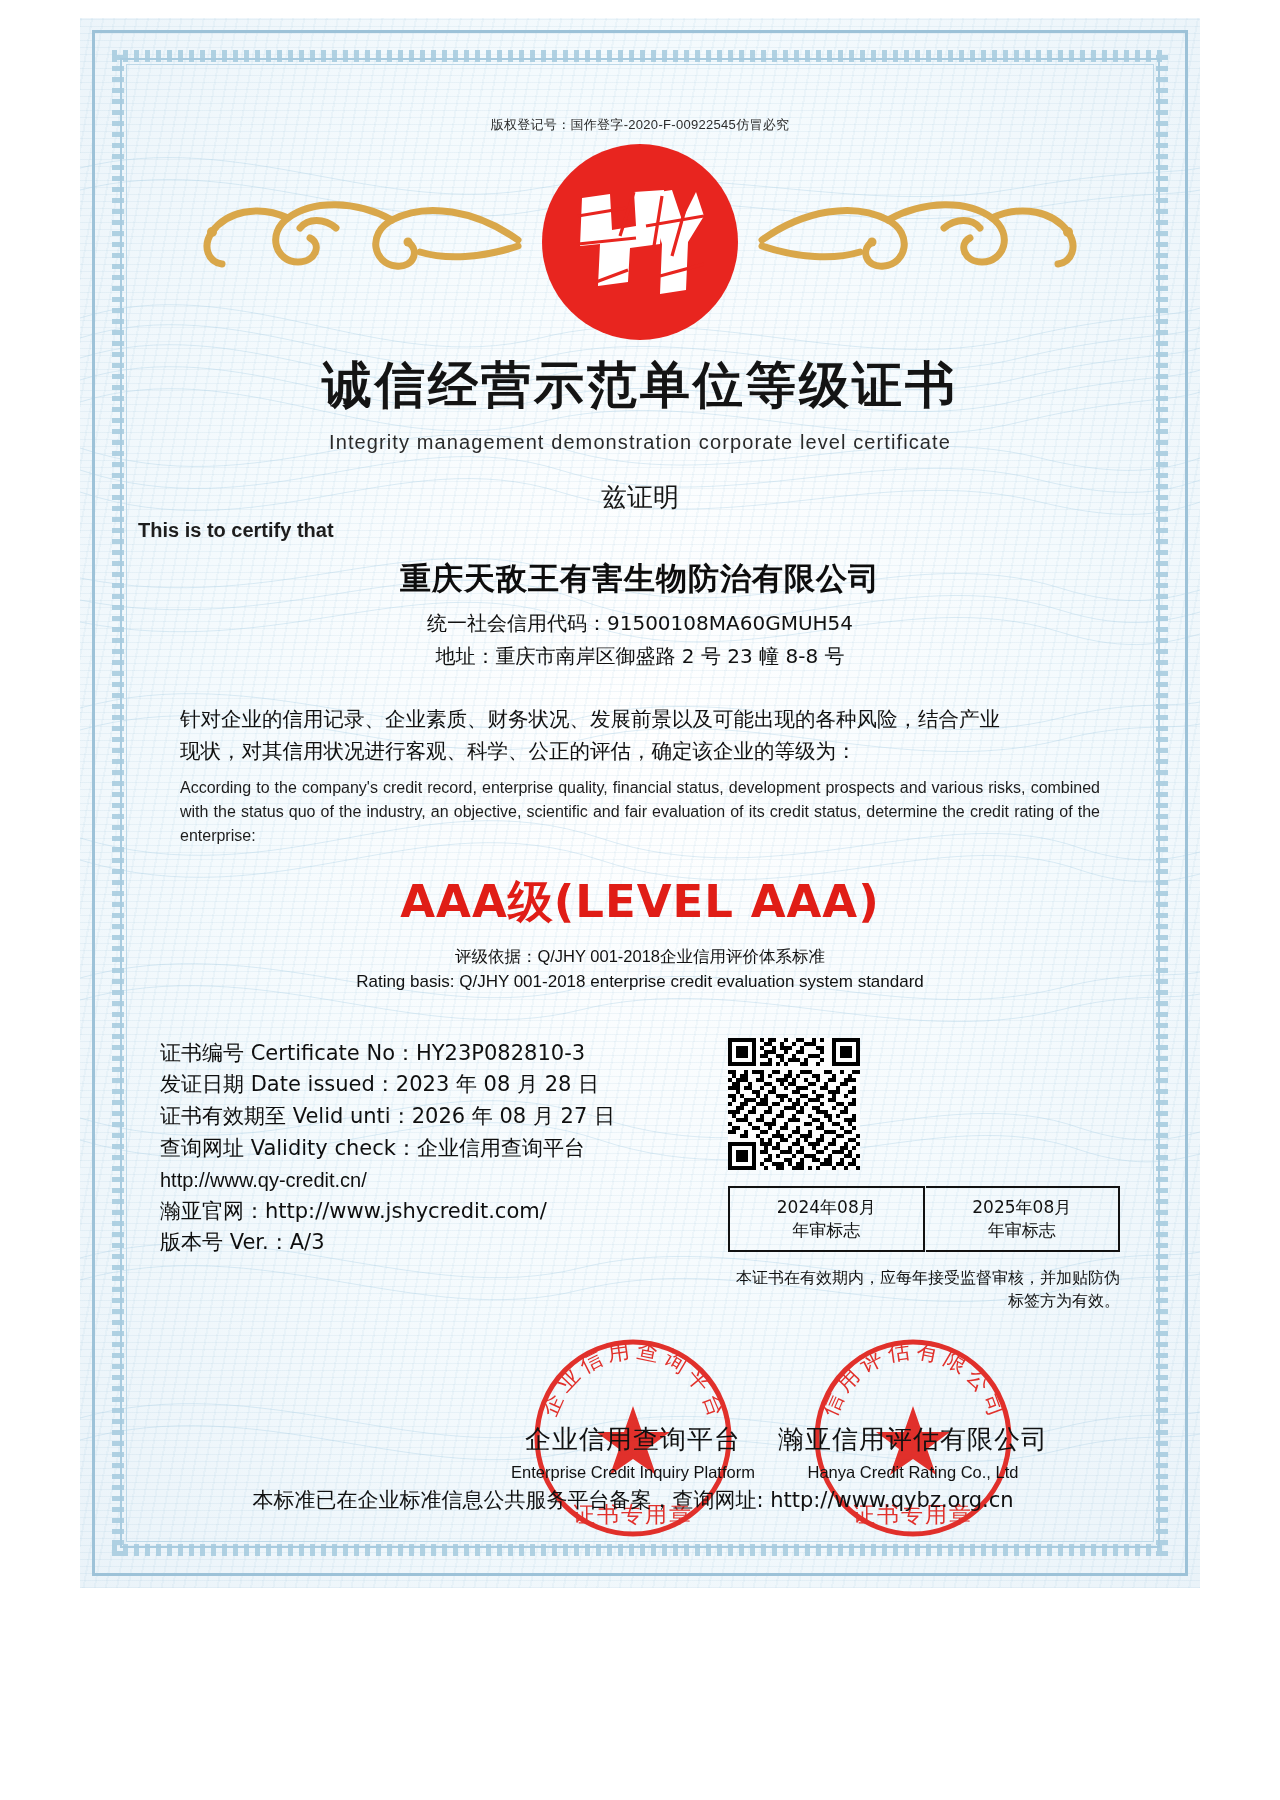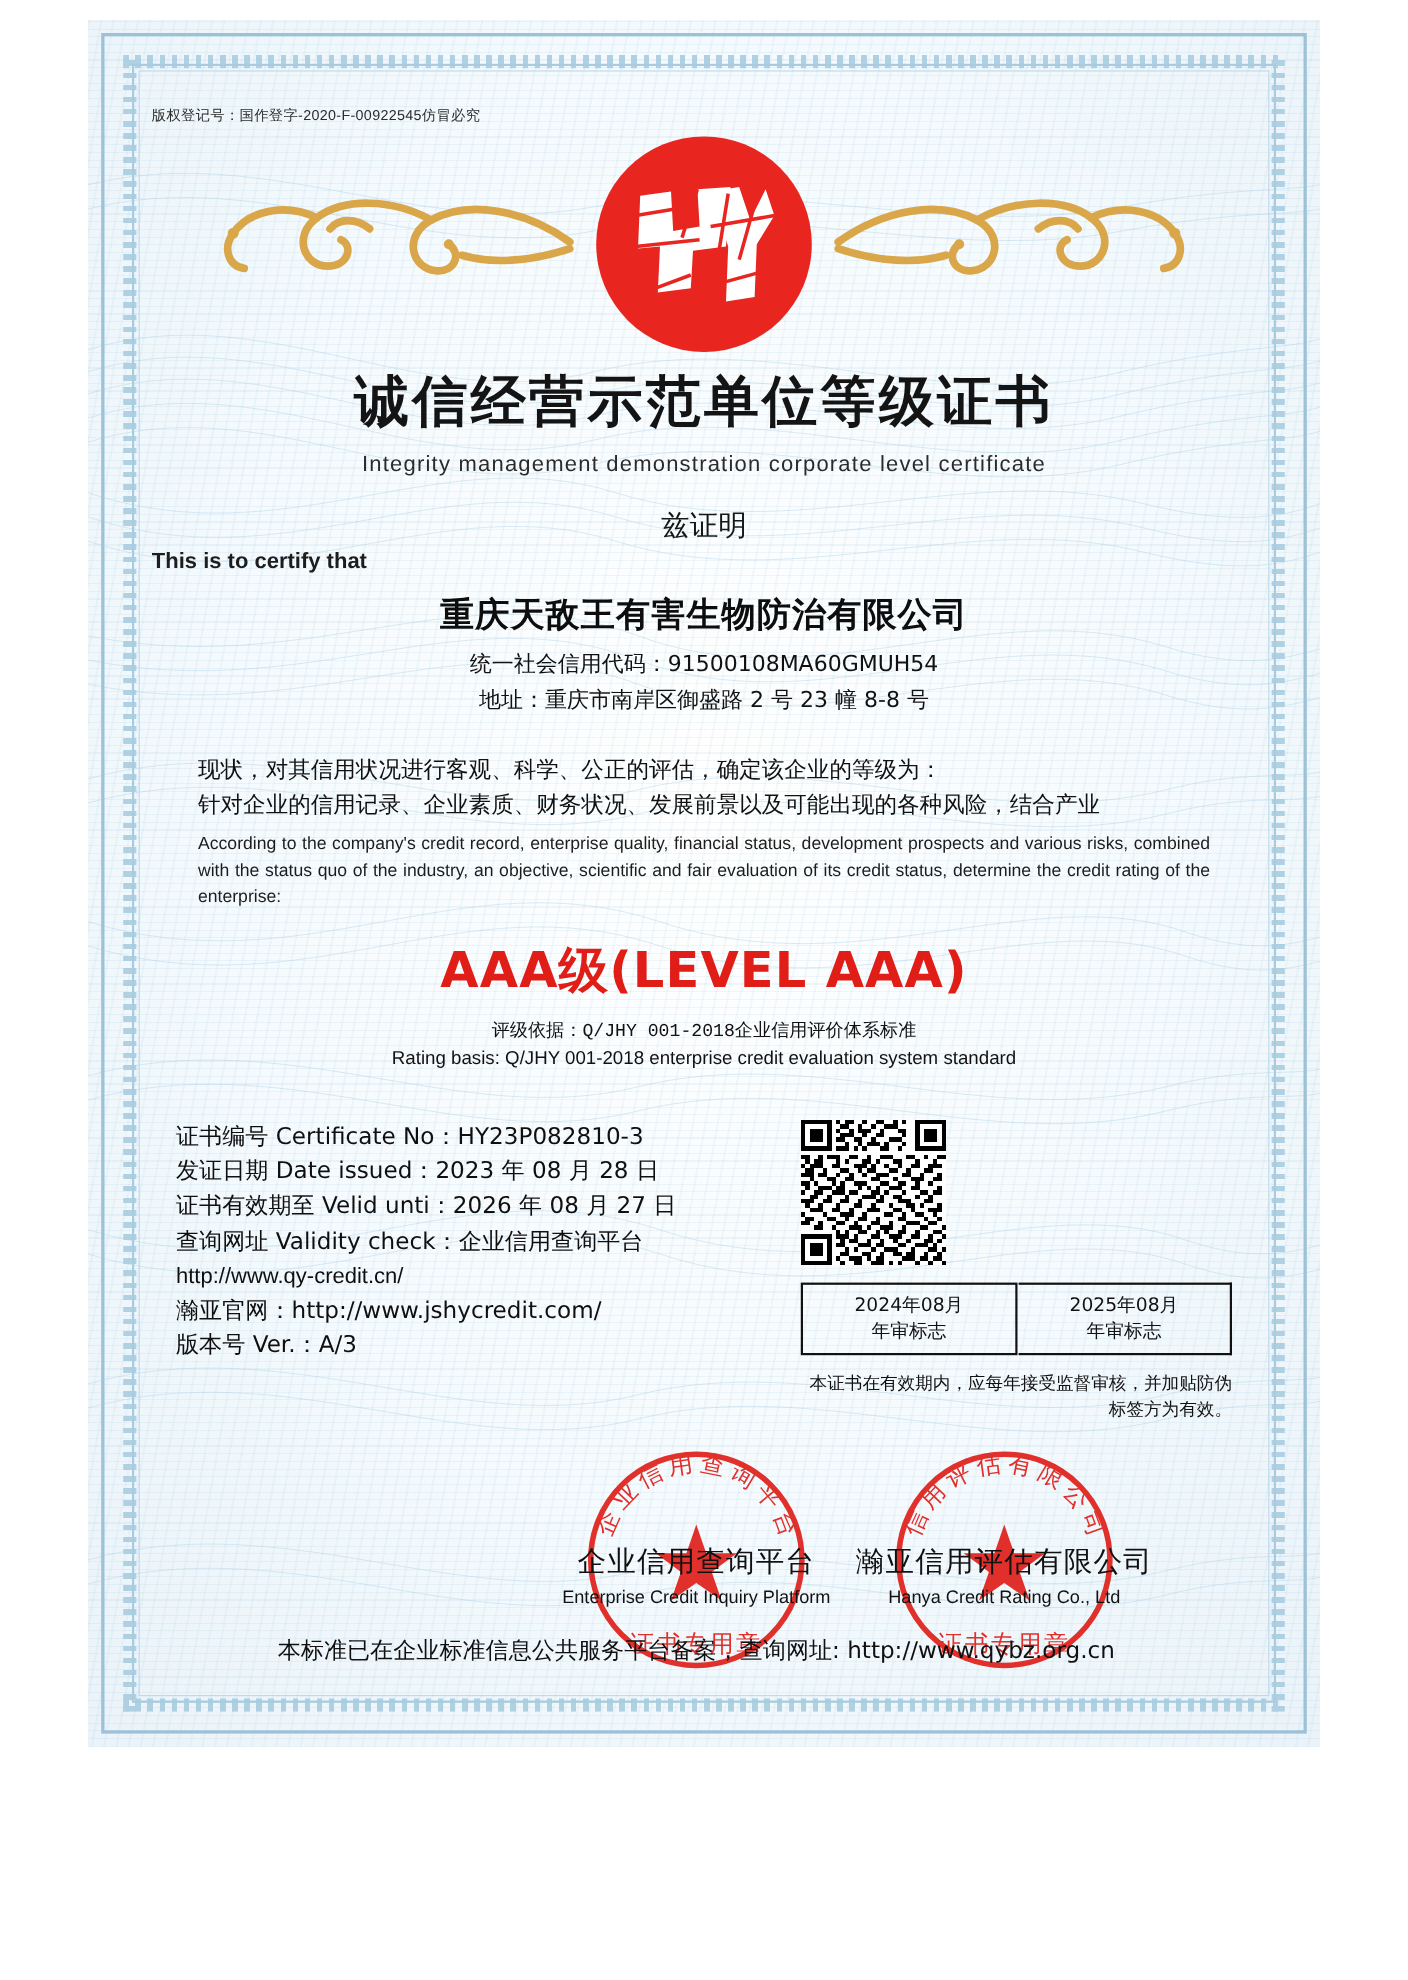--- a/index.html
+++ b/index.html
@@ -70,25 +70,25 @@
   }
 
   
   .content {
     position: absolute;
     left: 58px; top: 54px; right: 58px; bottom: 54px;
     z-index: 5;
   }
 
   .copyright-line {
-    text-align: left;
+    text-align: center;
     font-size: 13px;
     color: #2b2b2b;
     letter-spacing: 0.3px;
-    margin-top: 24px;
+    margin-top: 44px;
   }
 
   
   .emblem-row {
     position: relative;
     height: 210px;
     margin-top: 2px;
   }
   .flourish {
     position: absolute;
@@ -191,21 +191,21 @@
     font-weight: bold;
     letter-spacing: 1px;
     margin-top: 24px;
     font-family: "DejaVu Sans", sans-serif;
   }
   .basis-cn {
     text-align: center;
     font-size: 16.5px;
     margin-top: 14px;
     color: #111;
-    font-family: Liberation Mono, monospace;
+    font-family: Liberation Sans, sans-serif;
   }
   .basis-en {
     text-align: center;
     font-size: 17px;
     margin-top: 4px;
     color: #111;
   }
 
   
   .info-row {
@@ -413,22 +413,22 @@
     <div class="title-en">Integrity management demonstration corporate level certificate</div>
 
     <div class="certify-cn">兹证明</div>
     <div class="certify-en">This is to certify that</div>
 
     <div class="company-name">重庆天敌王有害生物防治有限公司</div>
     <div class="company-meta">统一社会信用代码：91500108MA60GMUH54</div>
     <div class="company-meta">地址：重庆市南岸区御盛路 2 号 23 幢 8-8 号</div>
 
     <div class="para">
+      <div class="para-cn">针对企业的信用记录、企业素质、财务状况、发展前景以及可能出现的各种风险，结合产业</div>
       <div class="para-cn">现状，对其信用状况进行客观、科学、公正的评估，确定该企业的等级为：</div>
-      <div class="para-cn">针对企业的信用记录、企业素质、财务状况、发展前景以及可能出现的各种风险，结合产业</div>
       <div class="para-en">According to the company's credit record, enterprise quality, financial status, development prospects and various risks, combined with the status quo of the industry, an objective, scientific and fair evaluation of its credit status, determine the credit rating of the enterprise:</div>
     </div>
 
     <div class="level">AAA级(LEVEL AAA)</div>
     <div class="basis-cn">评级依据：Q/JHY 001-2018企业信用评价体系标准</div>
     <div class="basis-en">Rating basis: Q/JHY 001-2018 enterprise credit evaluation system standard</div>
 
     <div class="info-row">
       <div class="info-left">
         <div>证书编号 Certificate No：HY23P082810-3</div>

